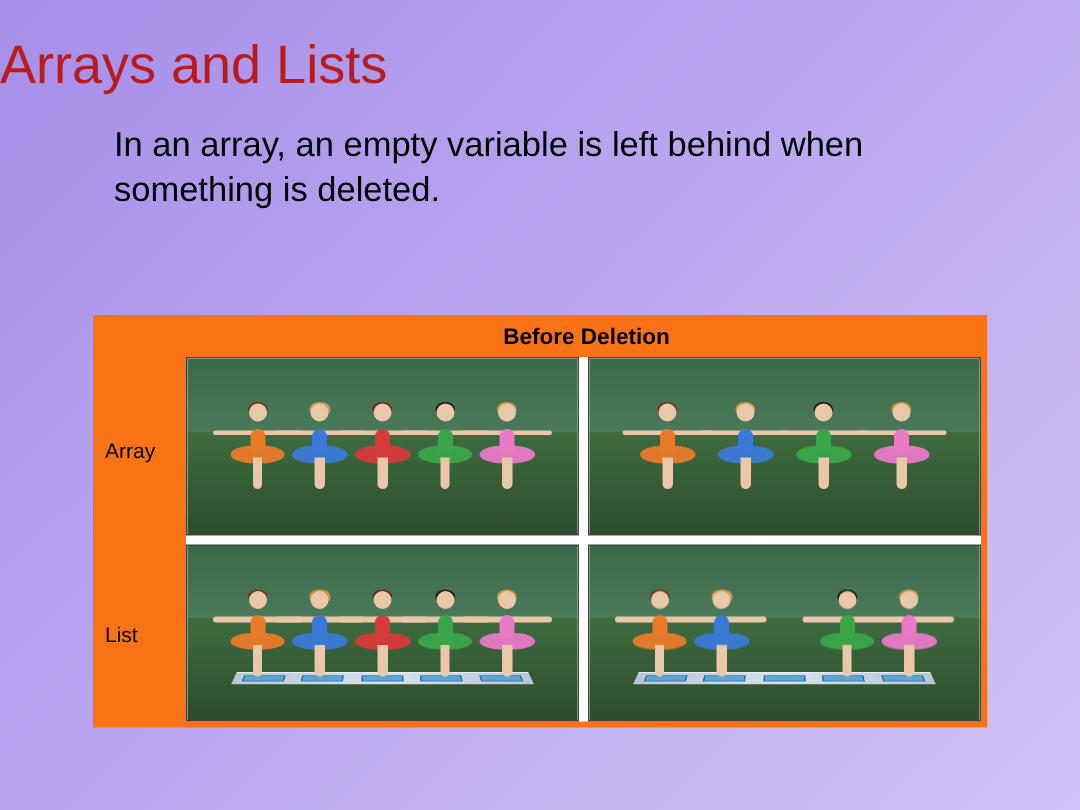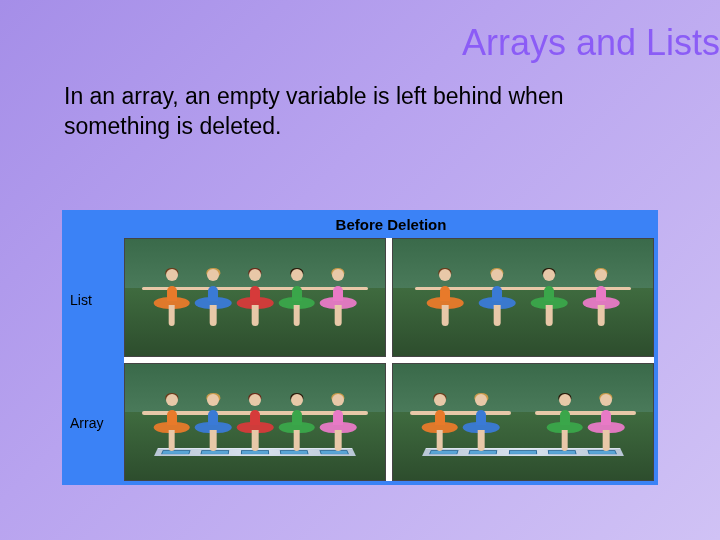--- a/index.html
+++ b/index.html
@@ -5,43 +5,42 @@
   * { margin: 0; padding: 0; box-sizing: border-box; }
   body {
     width: 720px;
     height: 540px;
     background: linear-gradient(135deg, #a58ee8 0%, #b8a3ef 40%, #d0c2f5 100%);
     font-family: Arial, Helvetica, sans-serif;
     overflow: hidden;
     position: relative;
   }
   .title {
-    text-align: right;
+    text-align: left;
     font-size: 36px;
-    color: #8b5cf6;
+    color: #b91c1c;
     padding-top: 22px;
     padding-bottom: 18px;
     font-weight: normal;
   }
   .body-text {
     font-size: 23px;
     color: #000;
     line-height: 1.3;
-    padding-left: 48px;
+    padding-left: 76px;
     padding-right: 48px;
     padding-bottom: 10px;
-    margin-left: 16px;
   }
   .figure-wrap {
     position: absolute;
     left: 62px;
     top: 210px;
     width: 596px;
     height: 275px;
-    background: #3b82f6;
+    background: #f97316;
   }
   .col-headers {
     position: absolute;
     top: 6px;
     left: 0;
     right: 0;
     height: 22px;
     display: flex;
   }
   .row-label-col { width: 62px; flex: 0 0 62px; }
@@ -210,22 +209,22 @@
 <p class="body-text">In an array, an empty variable is left behind when something is deleted.</p>
 
 <div class="figure-wrap">
 
   <div class="col-headers">
     <div class="row-label-col"></div>
     <div class="col-header">Before Deletion</div>
   </div>
 
   <div class="row-labels">
+    <div class="row-label">Array</div>
     <div class="row-label">List</div>
-    <div class="row-label">Array</div>
   </div>
 
   <div class="grid">
     <div class="scene">
         <div class="sky"></div>
         <div class="ground"></div>
         <div class="dancers">
           <div class="dancer c-orange">
             <div class="d-hair"></div>
             <div class="d-head"></div>

